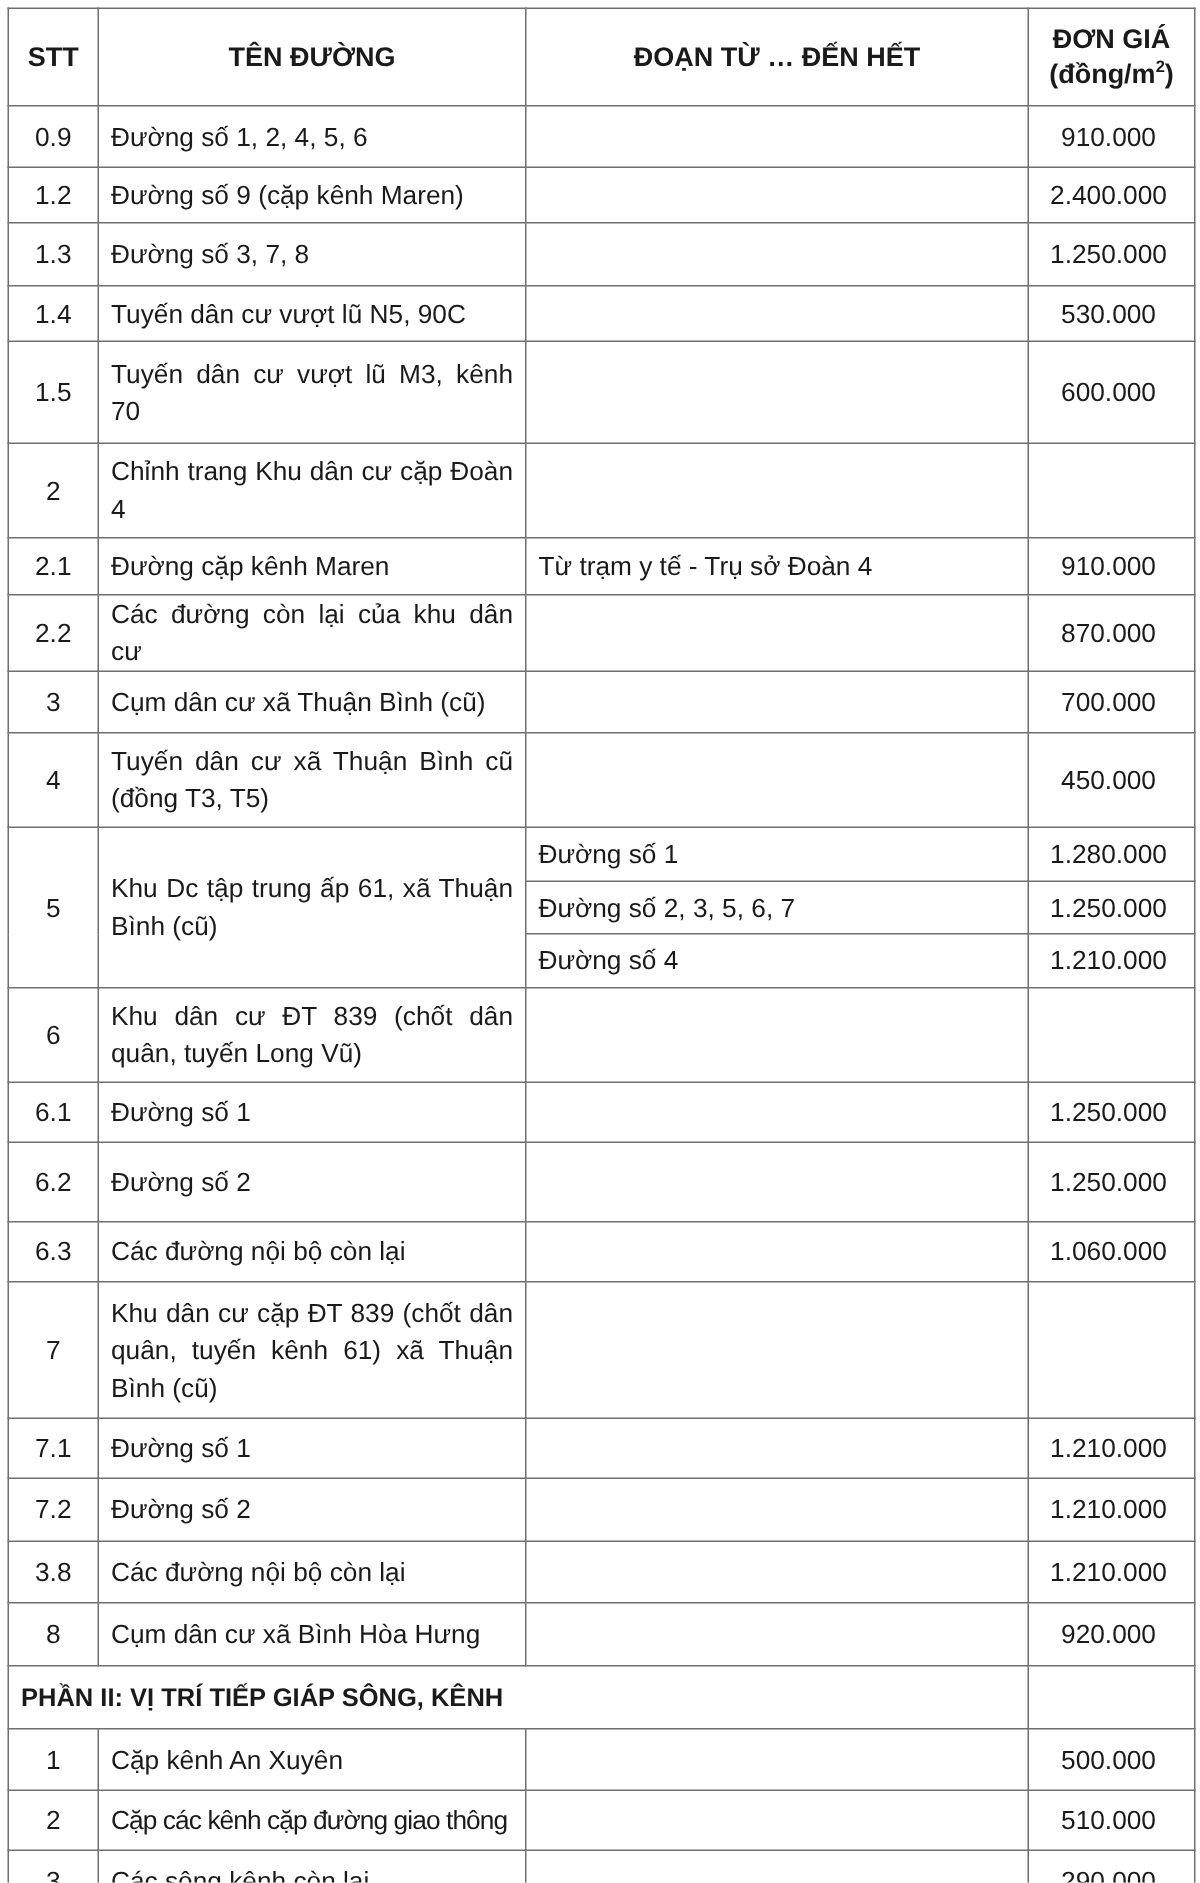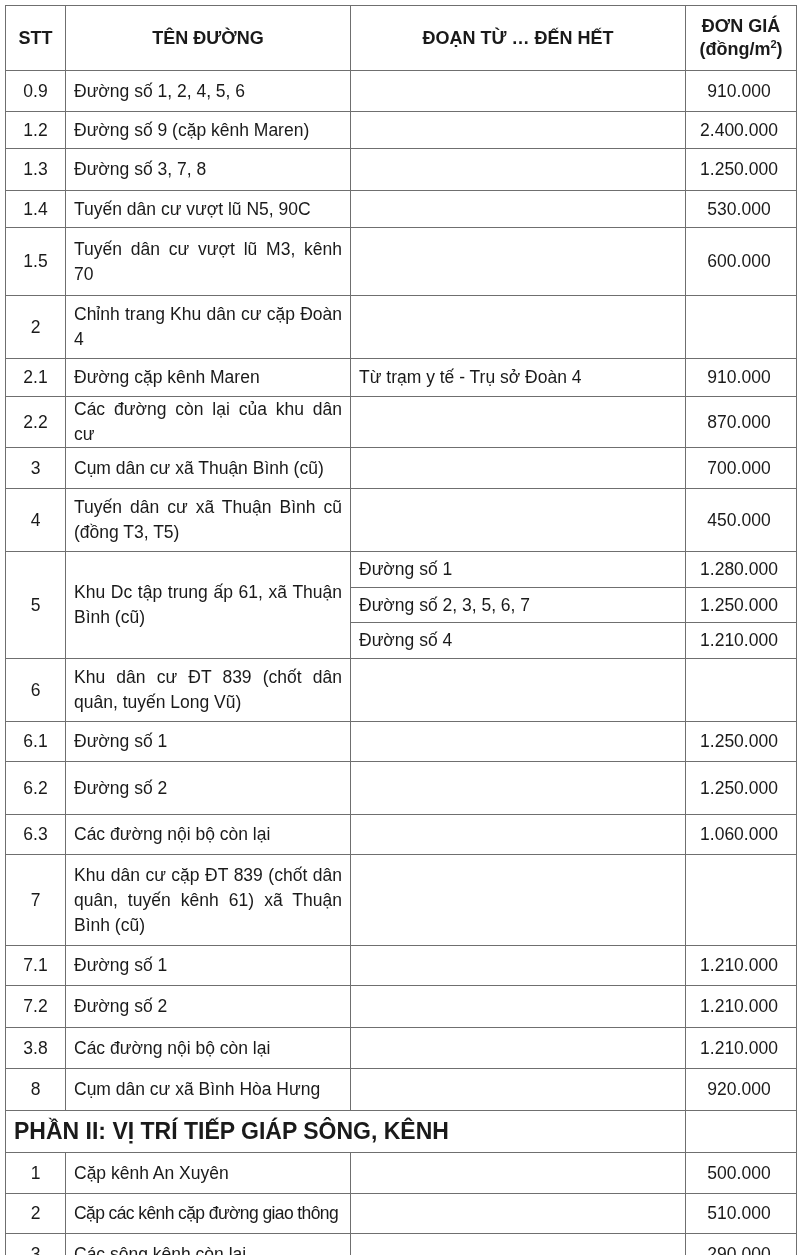--- a/index.html
+++ b/index.html
@@ -16,21 +16,21 @@
     border: 1.5px solid #6f6f6f;
     padding: 0 8px;
     vertical-align: middle;
     line-height: 25px;
   }
   th { font-weight: bold; text-align: center; font-size: 18px; }
   td.stt { text-align: center; padding: 0 2px; }
   td.name { text-align: justify; text-align-last: left; }
   td.price { text-align: center; padding-right: 12px; }
   td.seg { text-align: left; margin-top: 20px; }
-  td.section { font-weight: bold; text-align: left; font-size: 23px; }
+  td.section { font-weight: bold; text-align: left; font-size: 17px; }
   .sup { font-size: 11px; vertical-align: super; line-height: 0; }
 </style>
 </head>
 <body>
 
 <table>
   <colgroup>
     <col style="width:60px">
     <col style="width:285px">
     <col style="width:335px">

